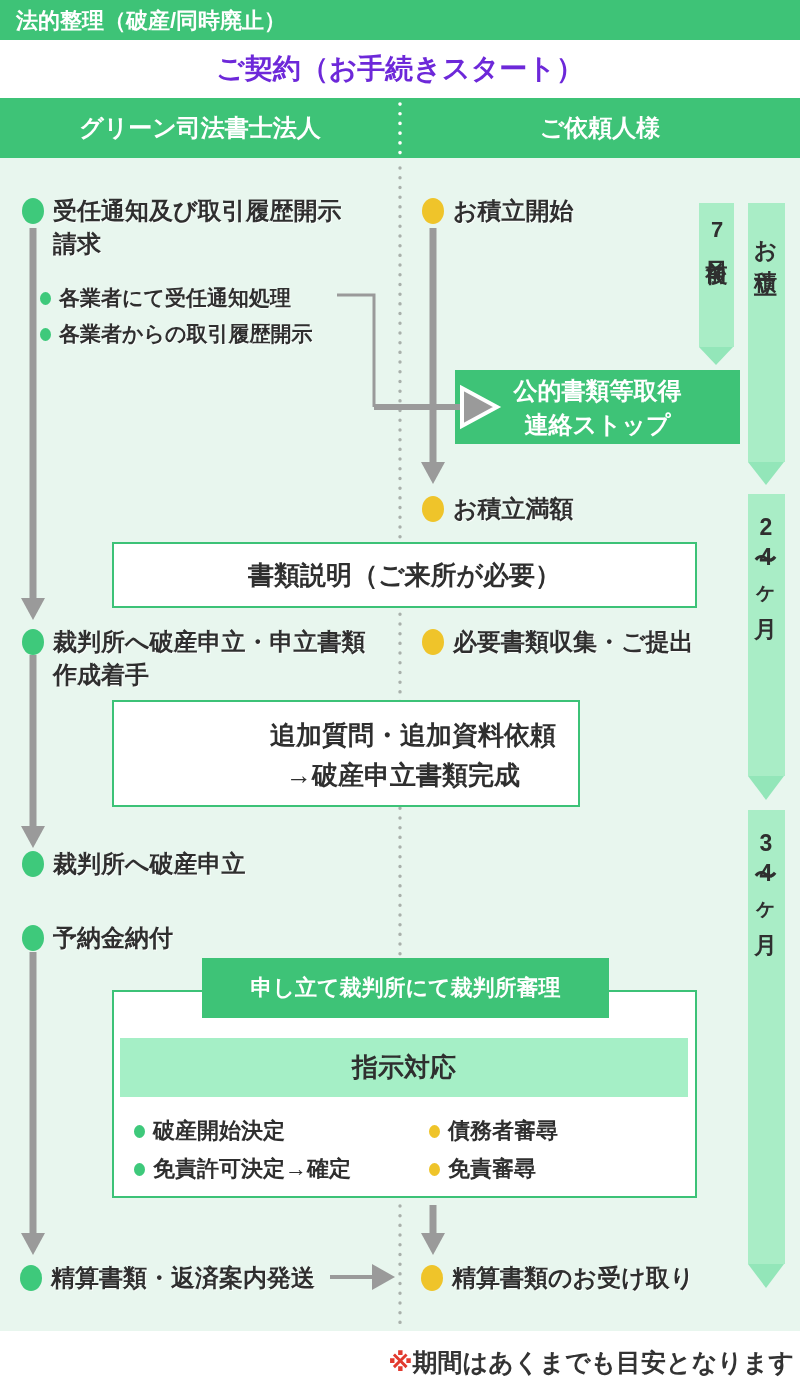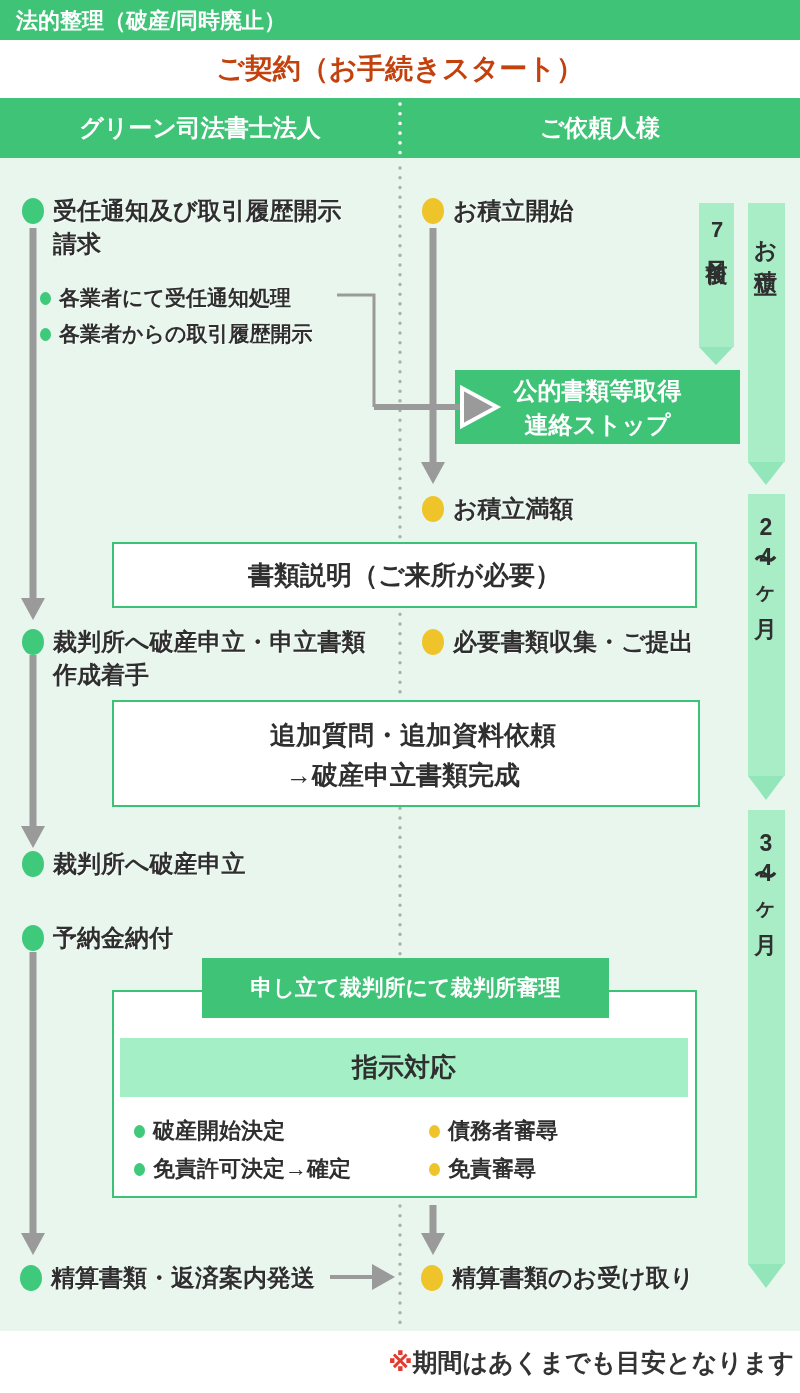--- a/index.html
+++ b/index.html
@@ -1,21 +1,21 @@
 <!DOCTYPE html>
 <html><head>
 <meta charset="utf-8">
 <style>
   html,body{margin:0;padding:0;}
   body{font-family:"Liberation Sans","DejaVu Sans",sans-serif;}
   #canvas{position:relative;width:800px;height:1393px;background:#ffffff;overflow:hidden;}
   .abs{position:absolute;}
   .bg-green{background:#3ec377;}
   .bg-mint{background:#e8f6ee;}
-  .white-banner{background:#ffffff;text-align:center;font-weight:bold;font-size:28px;color:#c2410c;}
+  .white-banner{background:#ffffff;text-align:center;font-weight:bold;font-size:28px;color:#6d28d9;}
   .col-head{color:#fff;font-weight:bold;font-size:24px;text-align:center;}
   .top-title{color:#fff;font-weight:bold;font-size:22px;}
   svg.layer{position:absolute;left:0;top:0;pointer-events:none;}
   .step{display:flex;align-items:flex-start;font-weight:bold;font-size:24px;color:#2f2f2f;line-height:33px;text-shadow:1px 1px 0 rgba(255,255,255,.75);}
   .dot{flex:0 0 auto;width:22px;height:26px;border-radius:50%;margin-right:9px;margin-top:4px;}
   .dot.green{background:#3ec97b;}
   .dot.yellow{background:#efc42a;}
   .mini{display:flex;align-items:flex-start;font-weight:bold;font-size:21px;color:#2f2f2f;line-height:30px;text-shadow:1px 1px 0 rgba(255,255,255,.75);}
   .minidot{flex:0 0 auto;width:11px;height:13px;border-radius:50%;margin-right:8px;margin-top:9px;}
   .minidot.green{background:#3ec97b;}
@@ -147,21 +147,21 @@
 
   <div class="abs greenbox" style="left:455px;top:370px;width:285px;height:74px;font-size:24px;line-height:34px;padding-top:4px;box-sizing:border-box;z-index:2;">
     <span style="display:block;">公的書類等取得</span>
     <span style="display:block;">連絡ストップ</span>
   </div>
 
   <div class="abs outline-box" style="left:112px;top:542px;width:585px;height:66px;text-align:center;font-weight:bold;font-size:26px;color:#2f2f2f;line-height:62px;z-index:2;">
     <span>書類説明（ご来所が必要）</span>
   </div>
 
-  <div class="abs outline-box" style="left:112px;top:700px;width:588px;height:107px;font-weight:bold;font-size:26px;color:#2f2f2f;z-index:2;">
+  <div class="abs outline-box" style="left:112px;top:700px;width:468px;height:107px;font-weight:bold;font-size:26px;color:#2f2f2f;z-index:2;">
     <span style="position:absolute;left:156px;top:16px;">追加質問・追加資料依頼</span>
     <span style="position:absolute;left:172px;top:56px;">→破産申立書類完成</span>
   </div>
 
   <div class="abs outline-box" style="left:112px;top:990px;width:585px;height:208px;z-index:2;"></div>
   <div class="abs greenbox" style="left:202px;top:958px;width:407px;height:60px;font-size:22px;line-height:60px;z-index:3;">
     <span>申し立て裁判所にて裁判所審理</span>
   </div>
   <div class="abs instr-band" style="left:120px;top:1038px;width:568px;height:59px;line-height:59px;z-index:3;">
     <span>指示対応</span>

